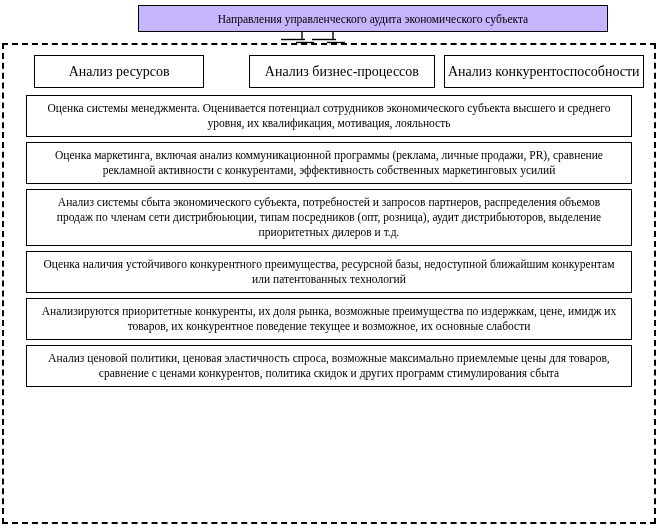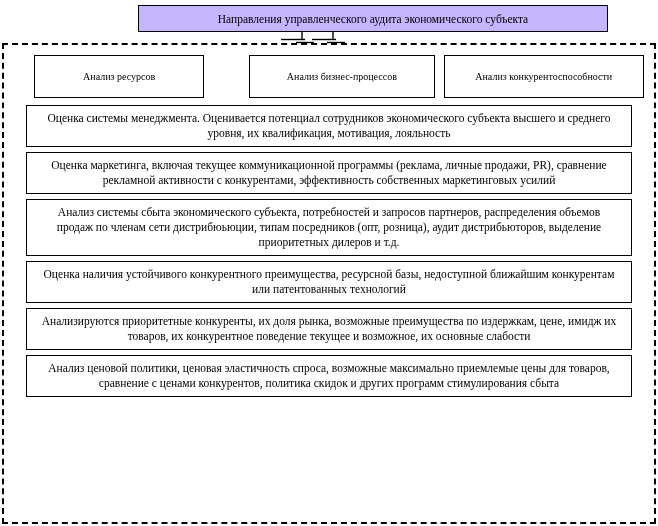--- a/index.html
+++ b/index.html
@@ -52,26 +52,26 @@
     gap: 5px;
   }
   .category-row {
     display: flex;
     gap: 9px;
     margin: 1px 0 2px 20px;
     flex: 0 0 auto;
   }
   .category-box {
     border: 1px solid #000000;
-    height: 43px;
+    height: 33px;
     box-sizing: border-box;
     display: flex;
     align-items: center;
     justify-content: center;
-    font-size: 10px;
+    font-size: 14px;
     text-align: left;
     background: #ffffff;
   }
   .category-box.c1 { flex: 1; }
   .category-box.c2 { flex: 1.09; margin-left: 36px; }
   .category-box.c3 { flex: 1.18; }
   .detail-box {
     border: 1px solid #000000;
     box-sizing: border-box;
     padding: 5px 12px;
@@ -106,21 +106,21 @@
   <div class="areas-panel">
 
     <div class="category-row">
       <div class="category-box c1">Анализ ресурсов</div>
       <div class="category-box c2">Анализ бизнес-процессов</div>
       <div class="category-box c3">Анализ конкурентоспособности</div>
     </div>
 
     <div class="detail-box">Оценка системы менеджмента. Оценивается потенциал сотрудников экономического субъекта высшего и среднего уровня, их квалификация, мотивация, лояльность</div>
 
-    <div class="detail-box">Оценка маркетинга, включая текущее коммуникационной программы (реклама, личные продажи, PR), сравнение рекламной активности с конкурентами, эффективность собственных маркетинговых усилий</div>
+    <div class="detail-box">Оценка маркетинга, включая анализ коммуникационной программы (реклама, личные продажи, PR), сравнение рекламной активности с конкурентами, эффективность собственных маркетинговых усилий</div>
 
 
     <div class="detail-box">Анализ системы сбыта экономического субъекта, потребностей и запросов партнеров, распределения объемов продаж по членам сети дистрибюьюции, типам посредников (опт, розница), аудит дистрибьюторов, выделение приоритетных дилеров и т.д.</div>
 
 
     <div class="detail-box">Оценка наличия устойчивого конкурентного преимущества, ресурсной базы, недоступной ближайшим конкурентам или патентованных технологий</div>
 
     <div class="detail-box">Анализируются приоритетные конкуренты, их доля рынка, возможные преимущества по издержкам, цене, имидж их товаров, их конкурентное поведение текущее и возможное, их основные слабости</div>
 
     <div class="detail-box">Анализ ценовой политики, ценовая эластичность спроса, возможные максимально приемлемые цены для товаров, сравнение с ценами конкурентов, политика скидок и других программ стимулирования сбыта</div>

